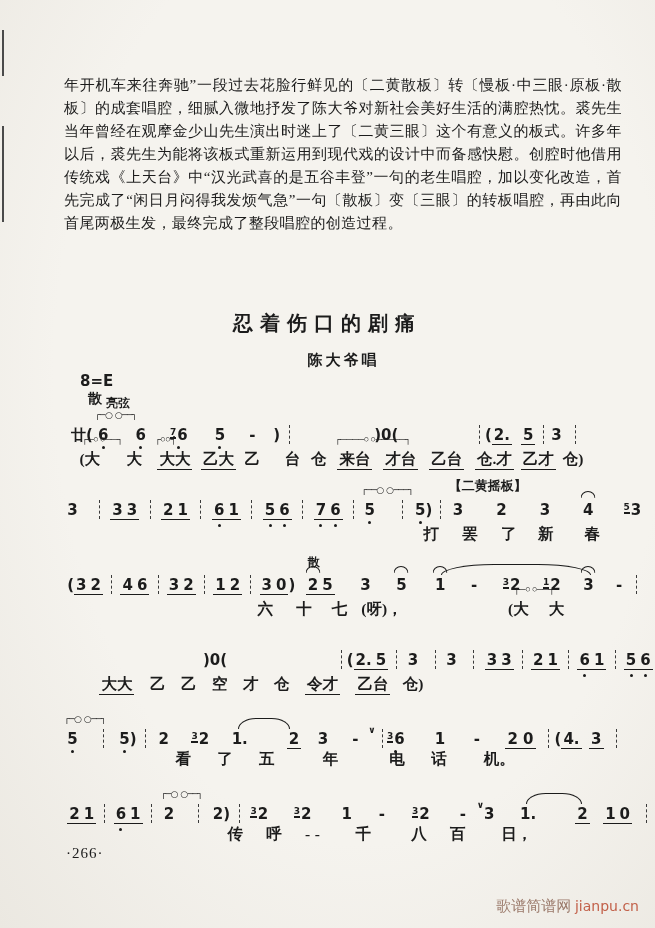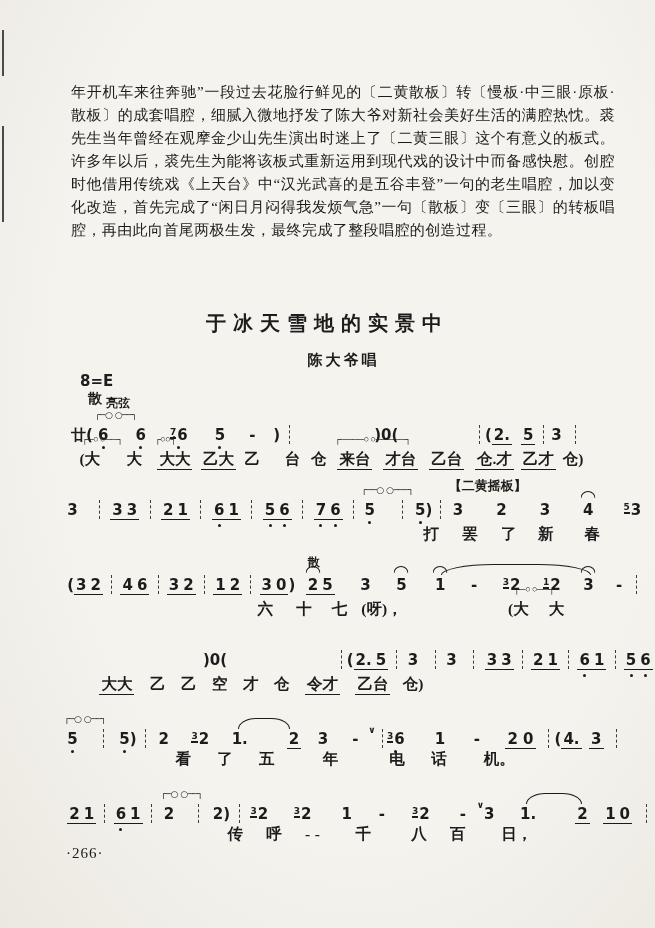--- a/index.html
+++ b/index.html
@@ -2,21 +2,21 @@
 <html><head>
 <meta charset="utf-8">
 <style>
   html,body{margin:0;padding:0;background:#888;}
   .page{position:relative;width:655px;height:928px;background:#f2f0ea;overflow:hidden;
         font-family:"Liberation Serif",serif;color:#1c1c1c;
         background-image:radial-gradient(ellipse at 55% 40%, #f5f3ee 60%, #ebe8e1 100%);}
   .edge{position:absolute;background:#4a4a4a;}
   .bodytext{position:absolute;left:64px;top:74px;width:558px;font-size:15px;line-height:23px;
             text-align:justify;letter-spacing:0.4px;}
-  .bodytext p{margin:7px;}
+  .bodytext p{margin:0;}
   .bodytext p.ind{text-indent:2em;}
   .songtitle{position:absolute;left:0;top:310px;width:100%;text-align:center;
              font-size:20px;font-weight:700;letter-spacing:7px;}
   .singer{position:absolute;left:16px;top:351px;width:100%;text-align:center;
           font-size:15px;font-weight:700;letter-spacing:3px;}
   .keysig{position:absolute;left:80px;top:372px;font-family:"DejaVu Sans",sans-serif;
           font-weight:700;font-size:15px;}
   .meter{position:absolute;left:88px;top:390px;font-size:14px;font-weight:700;}
   .score{position:absolute;left:62px;top:400px;width:585px;}
   .sys{margin-bottom:3px;}
@@ -52,21 +52,21 @@
 
 <div class="page">
 
   <div class="edge" style="left:2px;top:30px;width:2px;height:46px;"></div>
   <div class="edge" style="left:2px;top:126px;width:1.5px;height:96px;"></div>
 
   <div class="bodytext">
     <p>年开机车来往奔驰”一段过去花脸行鲜见的〔二黄散板〕转〔慢板·中三眼·原板·散板〕的成套唱腔，细腻入微地抒发了陈大爷对新社会美好生活的满腔热忱。裘先生当年曾经在观摩金少山先生演出时迷上了〔二黄三眼〕这个有意义的板式。许多年以后，裘先生为能将该板式重新运用到现代戏的设计中而备感快慰。创腔时他借用传统戏《上天台》中“汉光武喜的是五谷丰登”一句的老生唱腔，加以变化改造，首先完成了“闲日月闷得我发烦气急”一句〔散板〕变〔三眼〕的转板唱腔，再由此向首尾两极生发，最终完成了整段唱腔的创造过程。</p>
   </div>
 
-  <div class="songtitle">于冰天雪地的实景中</div>
+  <div class="songtitle">忍着伤口的剧痛</div>
   <div class="singer">陈大爷唱</div>
 
   <div class="keysig">8=E</div>
   <div class="meter">散</div>
 
   <div class="score">
       <div class="sys">
         <div class="nrow"><span class="tok" style="margin-left: 0.6em;">廿(</span><span class="tok ld" style="margin-left: 0.35em;">6<i class="lbl brk">┌─○ ○──┐</i><i class="lbl txt l2">亮弦</i></span><span class="tok ld" style="margin-left: 1.8em;">6</span><span class="tok ld" style="margin-left: 1.6em;"><sup class="grace">7̣</sup>6</span><span class="tok ld" style="margin-left: 1.8em;">5</span><span class="tok" style="margin-left: 1.6em;">-</span><span class="tok" style="margin-left: 1.2em;">)</span><span class="bar" style="margin-left: 0.6em;"></span><span class="tok" style="margin-left: 5.6em;">)0(</span><span class="bar" style="margin-left: 5.4em;"></span><span class="tok" style="margin-left: 0.3em;">(</span><span class="tok u" style="margin-left: 0em;">2.</span><span class="tok u" style="margin-left: 0.6em;">5</span><span class="bar" style="margin-left: 0.5em;"></span><span class="tok" style="margin-left: 0.5em;">3</span><span class="bar" style="margin-left: 0.9em;"></span></div>
         <div class="lrow" style="padding-left: 12px;"><span class="tok" style="margin-left: 0.35em;">(</span><span class="tok" style="margin-left: 0em;">大<i class="lbl brk">┌─○ ○──┐</i></span><span class="tok" style="margin-left: 1.7em;">大</span><span class="tok u" style="margin-left: 1em;">大大<i class="lbl brk">┌○○┐</i></span><span class="tok u" style="margin-left: 0.55em;">乙大</span><span class="tok" style="margin-left: 0.55em;">乙</span><span class="tok" style="margin-left: 1.6em;">台</span><span class="tok" style="margin-left: 0.7em;">仓</span><span class="tok u" style="margin-left: 0.7em;">来台<i class="lbl brk">┌────○ ○─────┐</i></span><span class="tok u" style="margin-left: 0.7em;">才台</span><span class="tok u" style="margin-left: 0.7em;">乙台</span><span class="tok u" style="margin-left: 0.7em;">仓.才</span><span class="tok u" style="margin-left: 0.45em;">乙才</span><span class="tok" style="margin-left: 0.45em;">仓)</span></div>
       </div>
@@ -87,14 +87,18 @@
         <div class="lrow" style="padding-left: 108px;"><span class="tok" style="margin-left: 0.35em;">看</span><span class="tok" style="margin-left: 1.7em;">了</span><span class="tok" style="margin-left: 1.7em;">五</span><span class="tok" style="margin-left: 3.1em;">年</span><span class="tok" style="margin-left: 3.3em;">电</span><span class="tok" style="margin-left: 1.7em;">话</span><span class="tok" style="margin-left: 2.4em;">机。</span></div>
       </div>
       <div class="sys">
         <div class="nrow"><span class="tok u" style="margin-left: 0.35em;">2</span><span class="tok u" style="margin-left: 0em;">1</span><span class="bar" style="margin-left: 0.55em;"></span><span class="tok u ld" style="margin-left: 0.55em;">6</span><span class="tok u" style="margin-left: 0em;">1</span><span class="bar" style="margin-left: 0.55em;"></span><span class="tok" style="margin-left: 0.8em;">2<i class="lbl brk">┌─○ ○──┐</i></span><span class="bar" style="margin-left: 1.6em;"></span><span class="tok" style="margin-left: 0.9em;">2</span><span class="tok" style="margin-left: 0em;">)</span><span class="bar" style="margin-left: 0.6em;"></span><span class="tok" style="margin-left: 0.7em;"><sup class="grace">3</sup>2</span><span class="tok" style="margin-left: 1.7em;"><sup class="grace">3</sup>2</span><span class="tok" style="margin-left: 2em;">1</span><span class="tok" style="margin-left: 1.8em;">-</span><span class="tok" style="margin-left: 1.8em;"><sup class="grace">3</sup>2</span><span class="tok" style="margin-left: 2em;">-</span><span class="tok breath" style="margin-left: 1.2em;">∨</span><span class="tok" style="margin-left: 0em;">3</span><span class="tok" style="margin-left: 1.7em;">1.<i class="slur" style="width: 54px;"></i></span><span class="tok u" style="margin-left: 2.6em;">2</span><span class="tok u" style="margin-left: 0.9em;">1</span><span class="tok u" style="margin-left: 0em;">0</span><span class="bar" style="margin-left: 0.9em;"></span></div>
         <div class="lrow" style="padding-left: 160px;"><span class="tok" style="margin-left: 0.35em;">传</span><span class="tok" style="margin-left: 1.5em;">呼</span><span class="tok" style="margin-left: 1.5em;">-</span><span class="tok" style="margin-left: 0.3em;">-</span><span class="tok" style="margin-left: 2.3em;">千</span><span class="tok" style="margin-left: 2.6em;">八</span><span class="tok" style="margin-left: 1.5em;">百</span><span class="tok" style="margin-left: 2.3em;">日，</span></div>
       </div>
     </div>
 
   <div class="pagenum">·266·</div>
 
+  <div class="watermark">
+    <span class="wm-site">歌谱简谱网</span>
+    <span class="wm-url">jianpu.cn</span>
+  </div>
 
 </div>
 
 </body></html>

